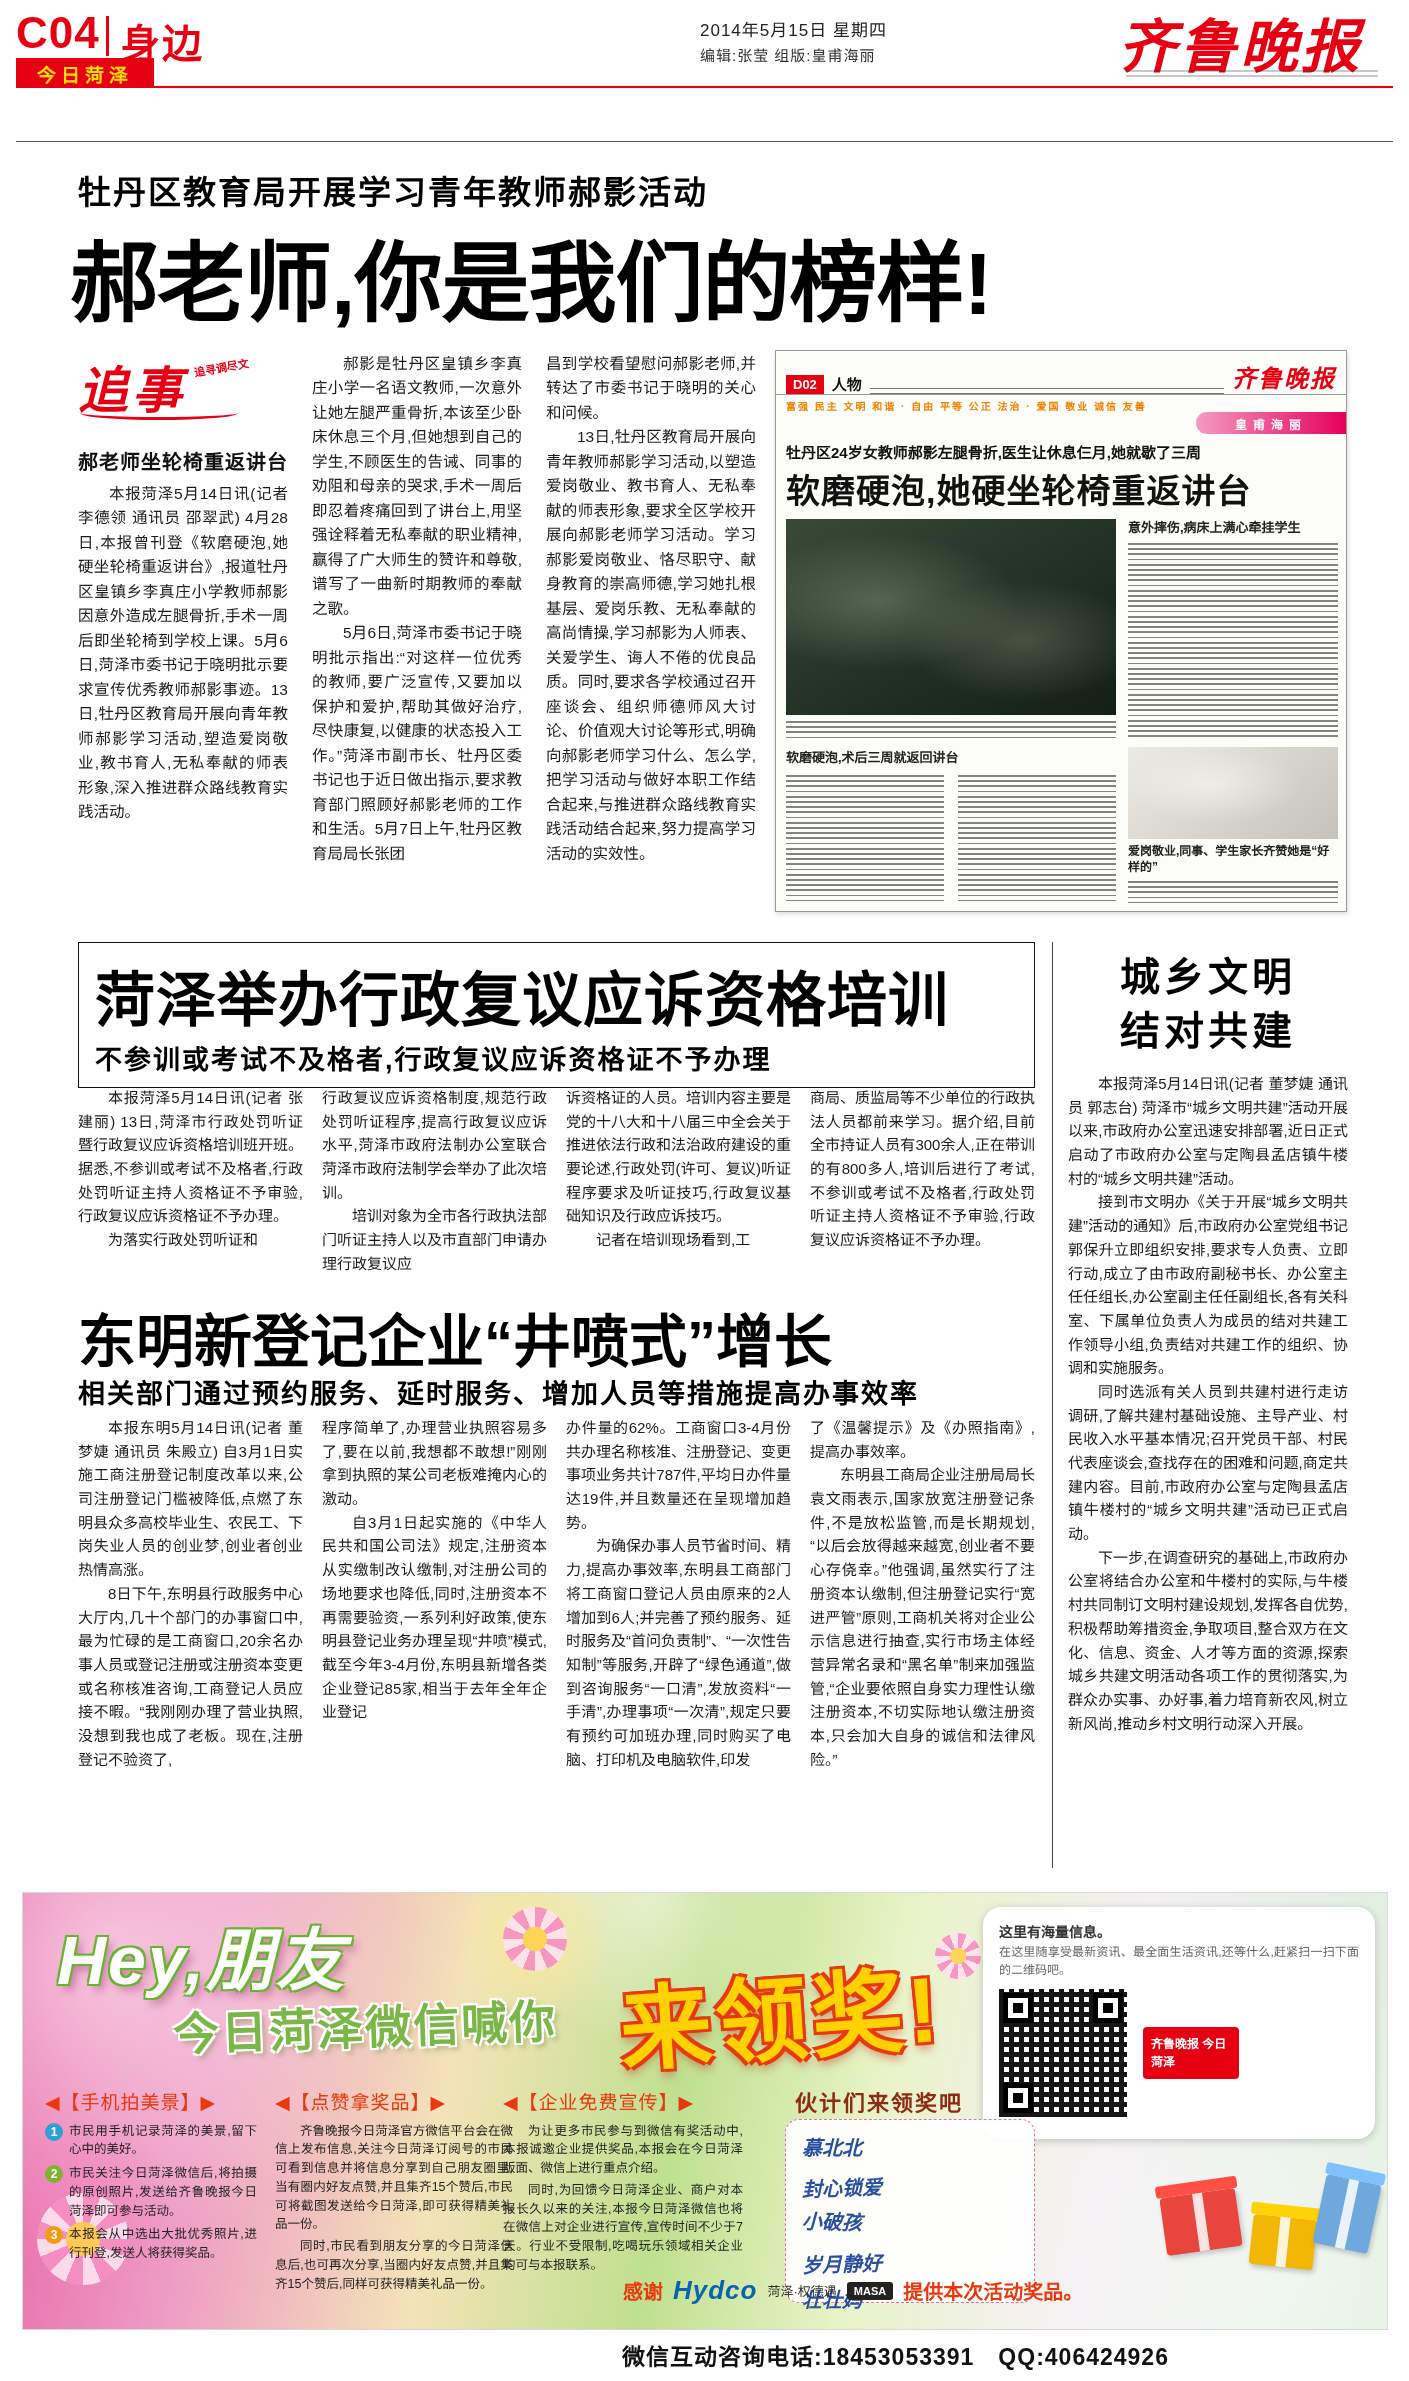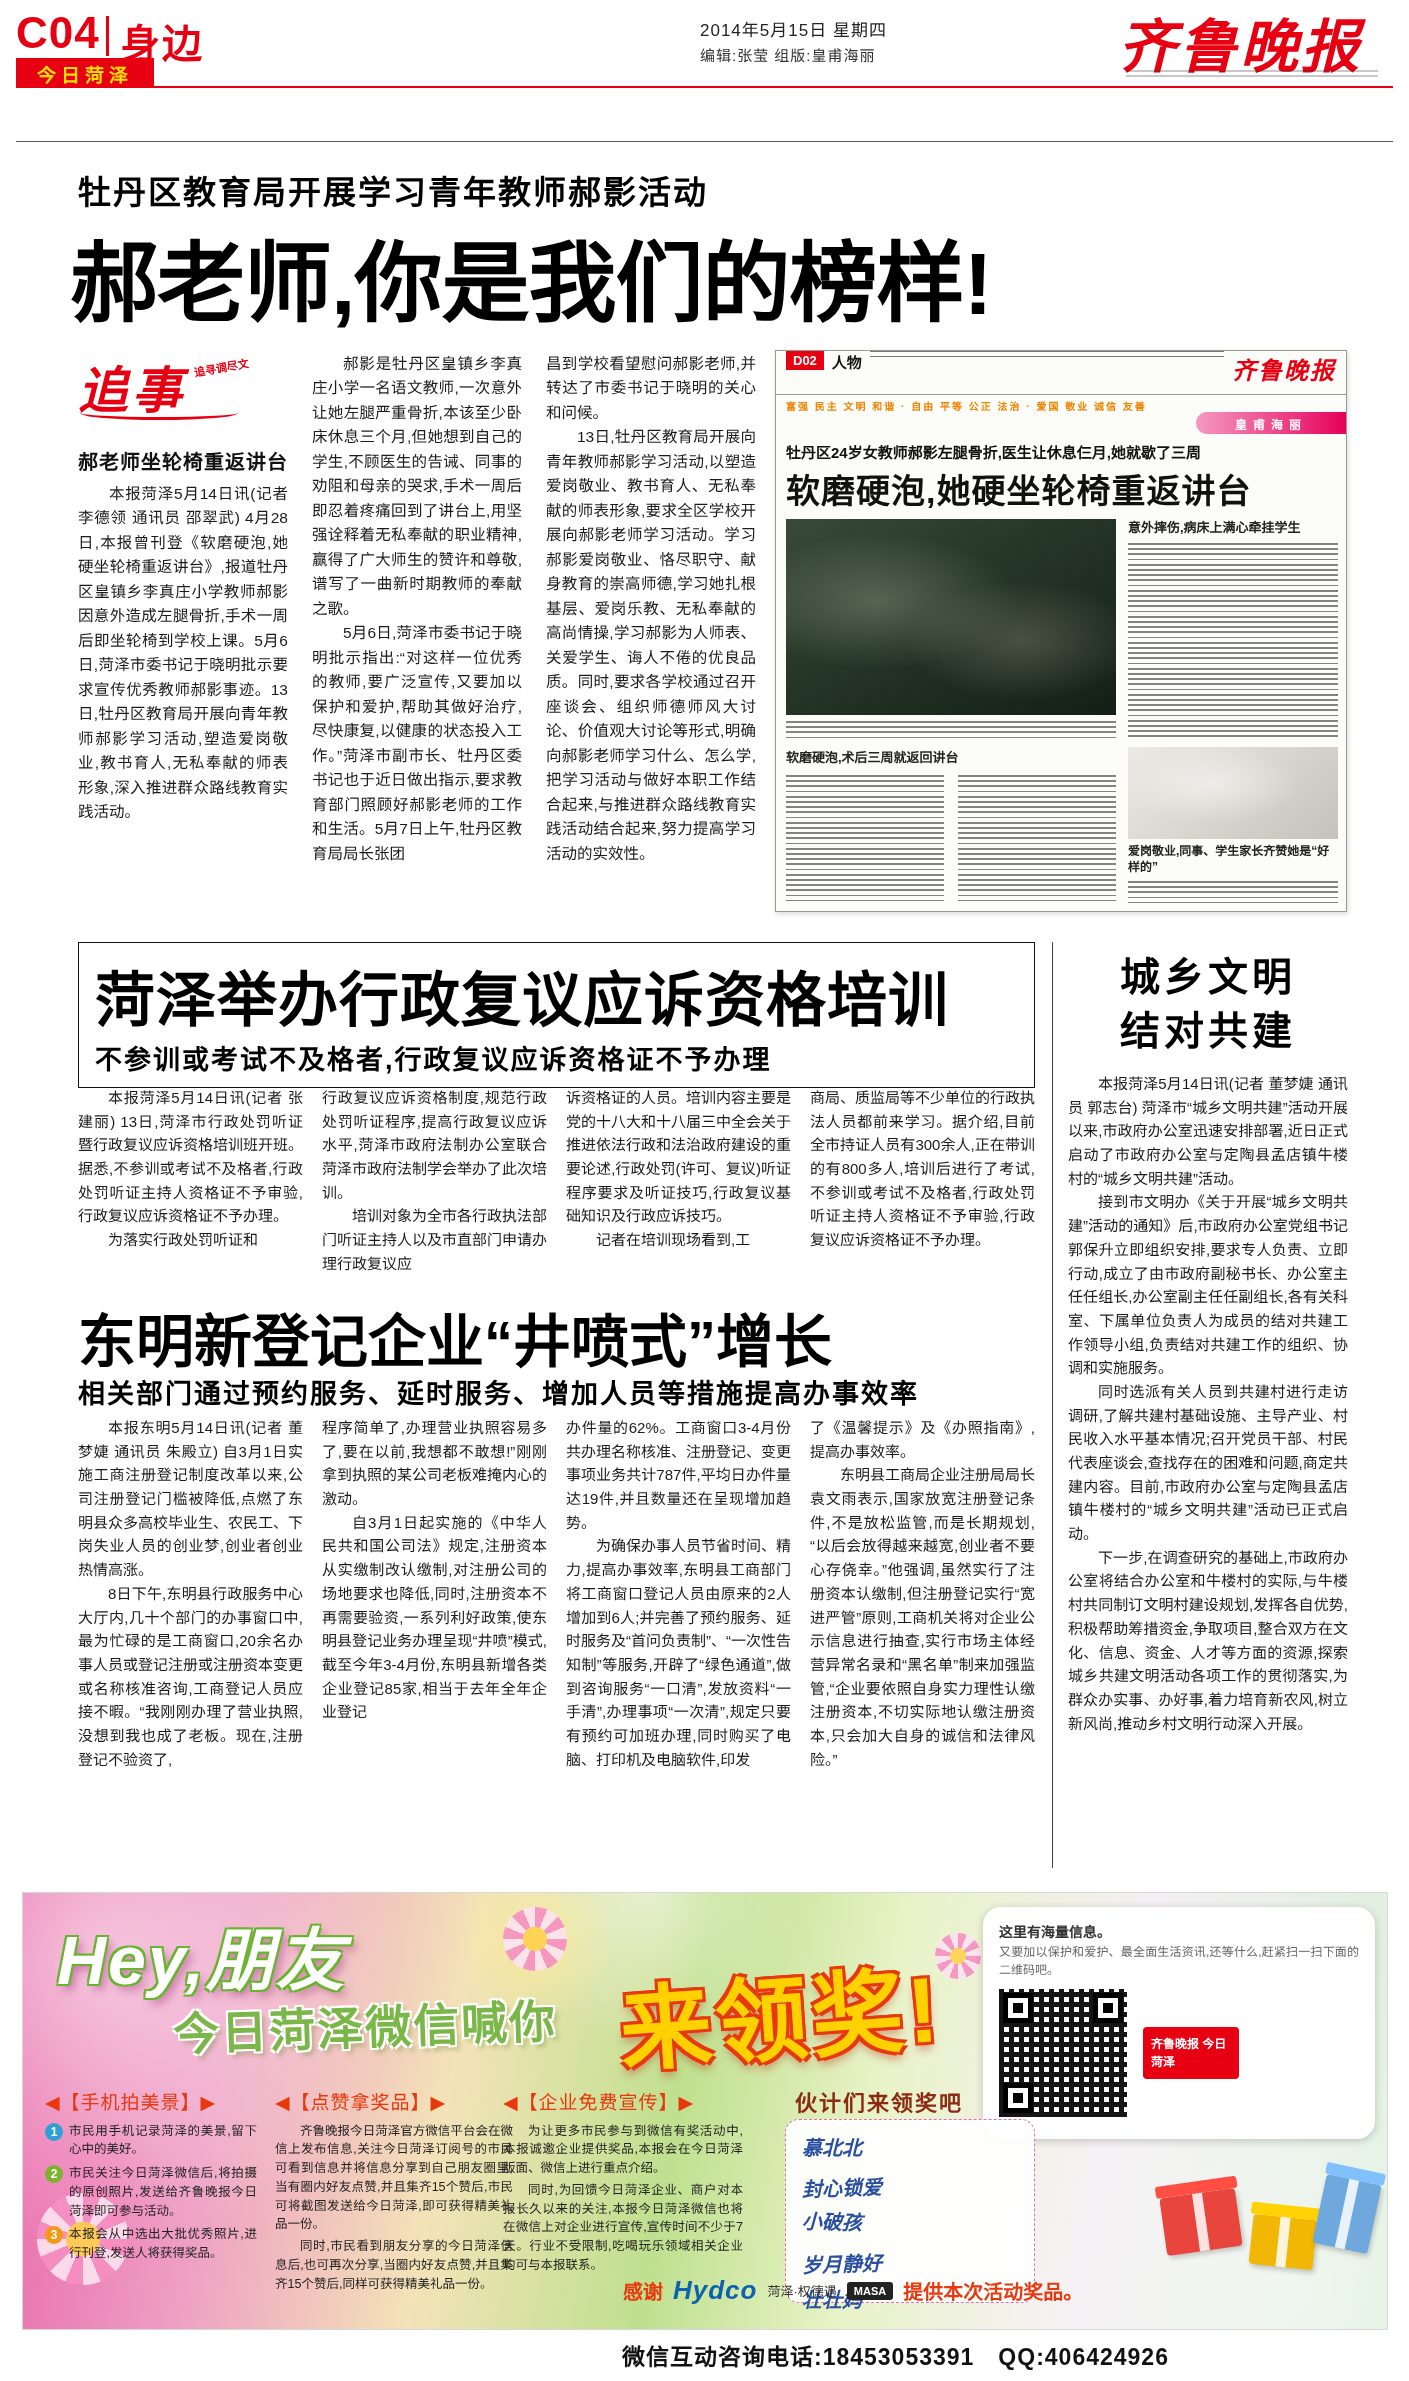--- a/index.html
+++ b/index.html
@@ -29,21 +29,21 @@
 .stamp-sw{position:absolute;left:2px;top:56px;width:158px;height:14px;border-bottom:3px solid var(--red,#e60012);border-radius:0 0 100% 100%}
 .a2-headbox{border:1px solid #111;padding:8px 16px 10px}
 .headline2{font-size:60px;font-weight:900;letter-spacing:1px;white-space:nowrap;color:#000}
 .subhead2{font-size:27px;font-weight:600;letter-spacing:2px;margin-top:0;color:#000}
 .headline3{font-size:58px;font-weight:900;letter-spacing:0;white-space:nowrap;color:#000}
 .subhead3{font-size:27px;font-weight:700;letter-spacing:2px;color:#000}
 .side-head{font-size:40px;font-weight:900;text-align:center;line-height:1.35;letter-spacing:4px;color:#000}
 .vline{width:1px;background:#444}
 
 .clipping{border:1px solid #9a9a92;background:#fcfcf8;box-shadow:1px 2px 5px rgba(0,0,0,.15)}
-.clip-mast{position:absolute;left:0;top:0;right:0;height:44px;border-bottom:1px solid #999;display:flex;align-items:flex-start;padding:0 10px;gap:8px}
+.clip-mast{position:absolute;left:0;top:0;right:0;height:44px;border-bottom:1px solid #999;display:flex;align-items:flex-end;padding:0 10px;gap:8px}
 .clip-dbox{background:var(--red,#e60012);color:#fff;font-weight:800;font-size:13px;padding:2px 7px}
 .clip-ptag{font-size:15px;font-weight:800}
 .clip-rule{flex:1;height:6px;border-top:1px solid #777;border-bottom:1px solid #777}
 .clip-paper{font-family:"Liberation Serif",serif;font-weight:900;font-style:italic;color:var(--red,#e60012);font-size:24px;letter-spacing:2px}
 .clip-values{position:absolute;left:10px;top:47px;font-size:10px;color:#f08300;letter-spacing:2px;white-space:nowrap;font-weight:700}
 .clip-tab{position:absolute;right:0;top:61px;width:150px;height:22px;color:#fff;font-size:12px;font-weight:700;display:flex;align-items:center;justify-content:center;letter-spacing:6px;background:linear-gradient(90deg,#f49ac1,#e6005a);border-radius:12px 0 0 12px}
 .clip-lead{position:absolute;left:10px;top:90px;right:10px;font-size:15px;font-weight:800;white-space:nowrap}
 .clip-head{position:absolute;left:10px;top:113px;right:10px;font-size:34px;font-weight:900;letter-spacing:1px;white-space:nowrap}
 .clip-cross{position:absolute;font-weight:800;font-size:13px;color:#222;line-height:1.35}
 .mt{background:repeating-linear-gradient(to bottom,rgba(50,50,50,.6) 0 1.8px,transparent 1.8px 5.2px)}
@@ -218,21 +218,21 @@
   <div class="flower" style="left:14px;top:300px;width:92px;height:92px"></div>
   <div class="flower" style="left:480px;top:14px;width:64px;height:64px"></div>
   <div class="flower" style="left:912px;top:40px;width:46px;height:46px"></div>
 
   <div class="abs ad-hey" style="left:34px;top:12px">Hey,朋友</div>
   <div class="abs ad-line2" style="left:150px;top:98px">今日菏泽微信喊你</div>
   <div class="abs ad-line3" style="left:596px;top:52px">来领奖!</div>
 
   <div class="abs qr-panel" style="left:960px;top:14px;width:392px;height:232px">
     <div class="qr-note-title">这里有海量信息。</div>
-    <div class="qr-note">又要加以保护和爱护、最全面生活资讯,还等什么,赶紧扫一扫下面的二维码吧。</div>
+    <div class="qr-note">在这里随享受最新资讯、最全面生活资讯,还等什么,赶紧扫一扫下面的二维码吧。</div>
     <div class="qr-row">
       <div class="qr">
         <span class="fm" style="left:4px;top:4px"></span>
         <span class="fm" style="right:4px;top:4px"></span>
         <span class="fm" style="left:4px;bottom:4px"></span>
       </div>
       <div class="qr-label">齐鲁晚报 今日菏泽</div>
     </div>
   </div>
 

